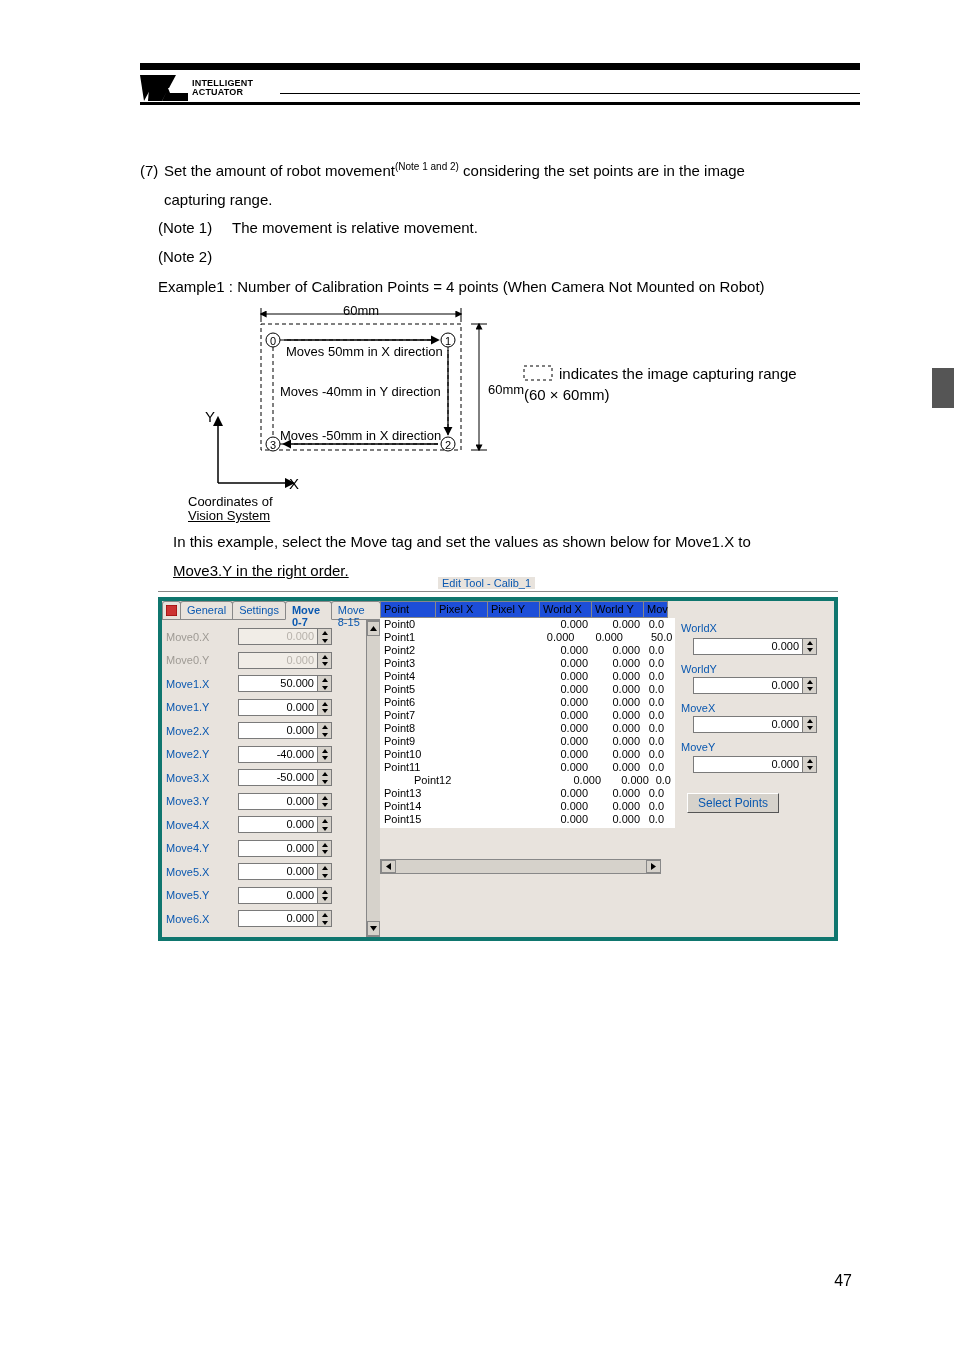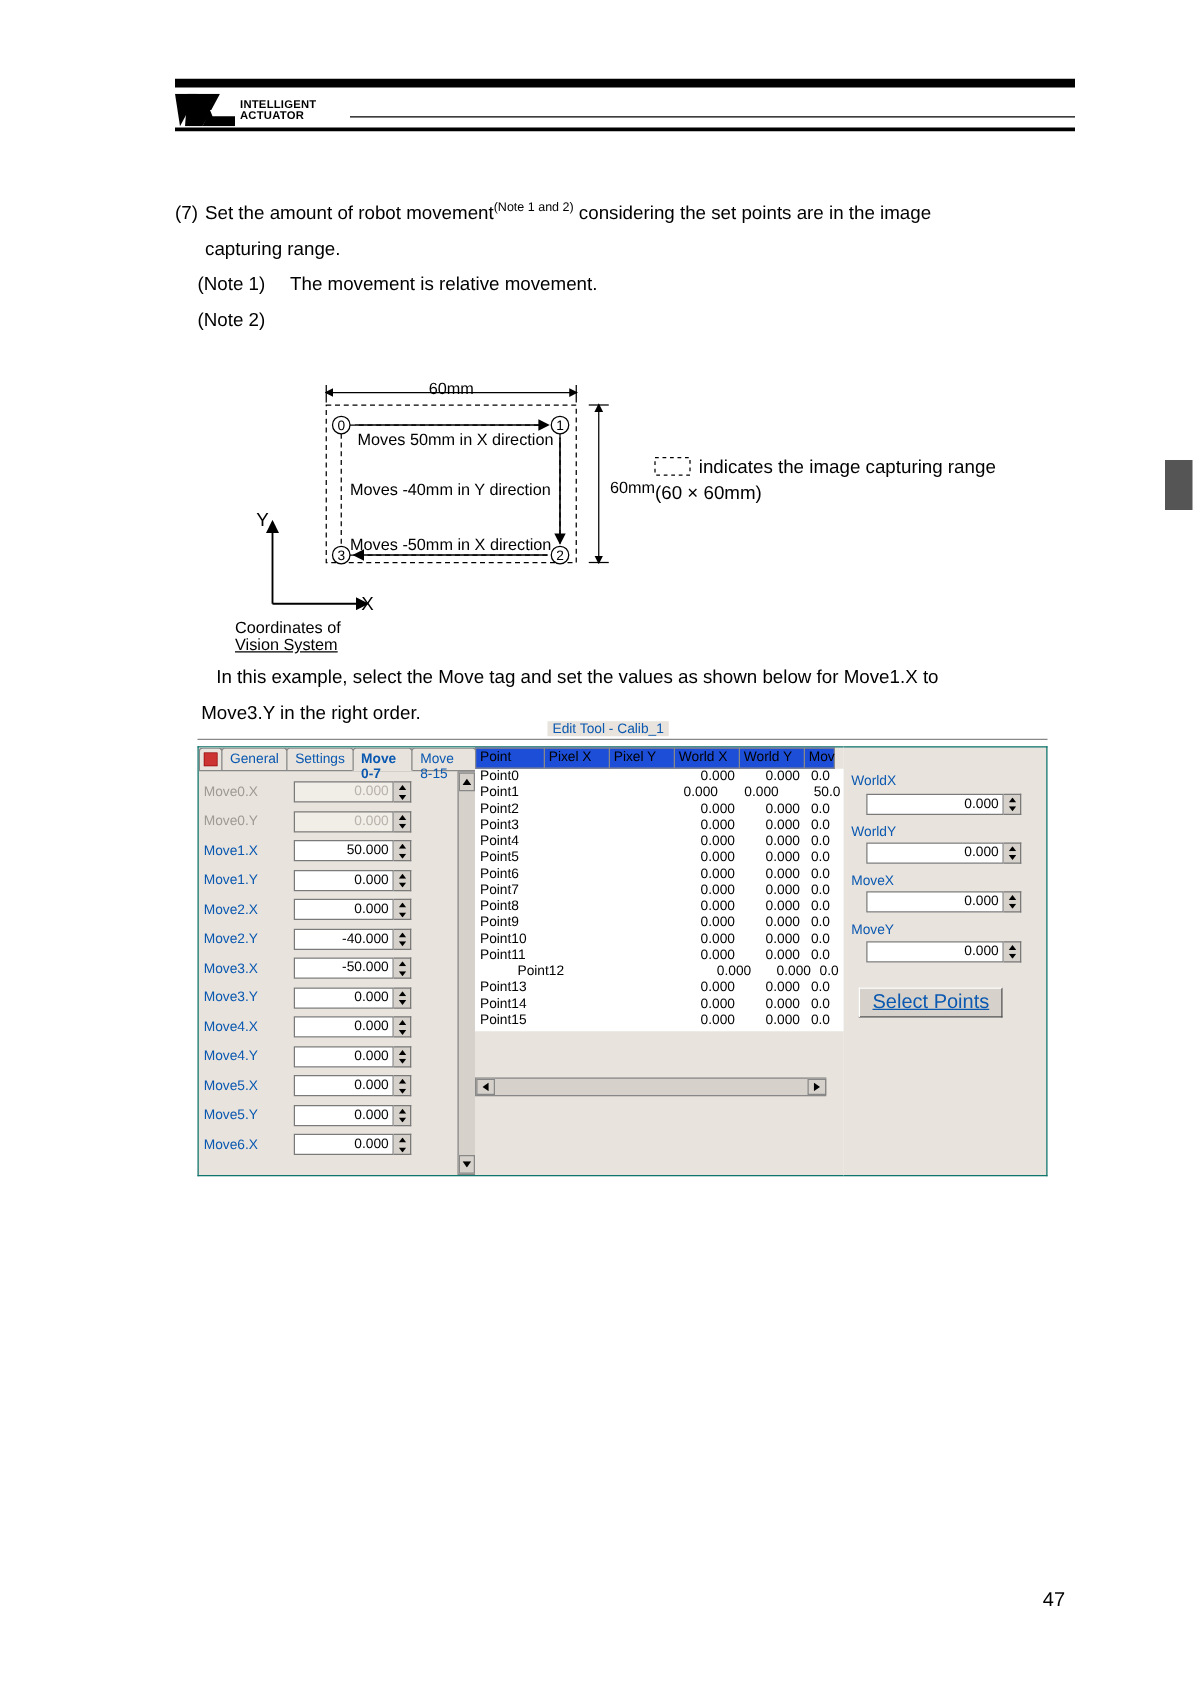--- a/index.html
+++ b/index.html
@@ -71,21 +71,21 @@
     top: -8px;
     left: 280px;
     background: #e8e3dd;
     padding: 0 4px;
     color: #0a58b0;
     font-size: 11px;
   }
   .app-panel {
     position: absolute;
     background: #e8e3dd;
-    border: 1px solid #0f766e;
+    border: 4px solid #0f766e;
   }
   .left-panel {
     left: 0; top: 12px; width: 222px; height: 344px;
     overflow: hidden;
     border-right: none;
   }
   .mid-panel {
     left: 222px; top: 12px; width: 295px; height: 344px;
     border-left: none; border-right: none;
     background: #e8e3dd;
@@ -193,23 +193,22 @@
     font-size: 11px;
     color: #0a58b0;
   }
   .btn3d {
     display: inline-block;
     border: 1px solid #555;
     border-top-color: #fff;
     border-left-color: #fff;
     background: #d6d2cb;
     padding: 2px 10px;
-    font-size: 16px;
+    font-size: 12px;
     color: #0a58b0;
-    text-decoration: underline;
   }
 
   .page-num {
     position: absolute;
     right: 102px;
     bottom: 60px;
     font-size: 16px;
   }
   .side-tab {
     position: absolute;
@@ -249,20 +248,21 @@
     </div>
   </div>
   <div style="margin-left:24px;">capturing range.</div>
   <div class="note-row">
     <div class="note-lbl">(Note 1)</div>
     <div>The movement is relative movement.</div>
   </div>
   <div class="note-row">
     <div class="note-lbl">(Note 2)</div>
   </div>
+  <div style="margin-left:18px; margin-top:2px;">Example1 : Number of Calibration Points = 4 points (When Camera Not Mounted on Robot)</div>
 </div>
 
 <div class="diagram">
   <svg class="svg-abs" style="left:0; top:0;" width="680" height="212">
     <defs>
       <marker id="ah" viewBox="0 0 10 10" refX="8" refY="5" markerWidth="7" markerHeight="7" orient="auto-start-reverse">
         <path d="M0,0 L10,5 L0,10 Z" fill="#000"></path>
       </marker>
     </defs>
 
@@ -308,21 +308,21 @@
   <span class="dia-text" style="left:17px; top:100px; font-size:15px;">Y</span>
   <span class="dia-text" style="left:101px; top:167px; font-size:15px;">X</span>
   <span class="dia-text" style="left:0px; top:186px;">Coordinates of</span>
   <span class="dia-text" style="left:0px; top:200px;text-decoration:underline;">Vision System</span>
   <span class="dia-text" style="left:371px; top:57px; font-size:15px;">indicates the image capturing range</span>
   <span class="dia-text" style="left:336px; top:78px; font-size:15px;">(60 × 60mm)</span>
 </div>
 
 <div class="body-text" style="top:528px;">
   <div style="margin-left:33px;">In this example, select the Move tag and set the values as shown below for Move1.X to</div>
-  <div style="margin-left:21px;">Move3.Y in the right order.</div>
+  <div style="margin-left:33px;text-decoration:underline;">Move3.Y in the right order.</div>
 </div>
 
 <div class="app">
   <div style="position:absolute; left:0; top:6px; right:0; border-top:1px solid #888;"></div>
   <span class="fieldset-title">Edit Tool - Calib_1</span>
 
   <div class="app-panel left-panel">
     <div class="tabs">
       <div class="tab icon-tab">
         <svg width="11" height="11">

